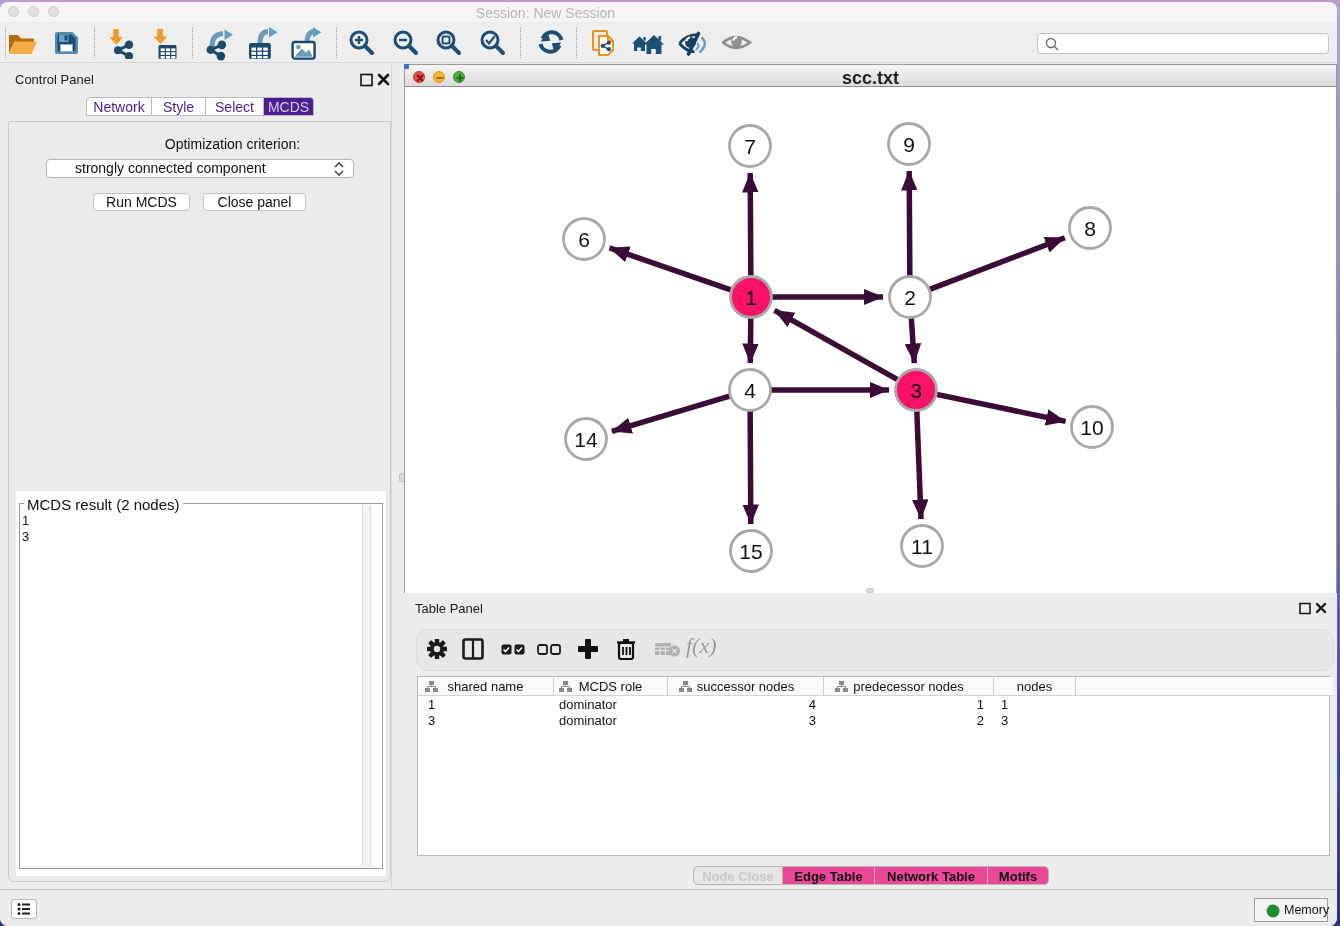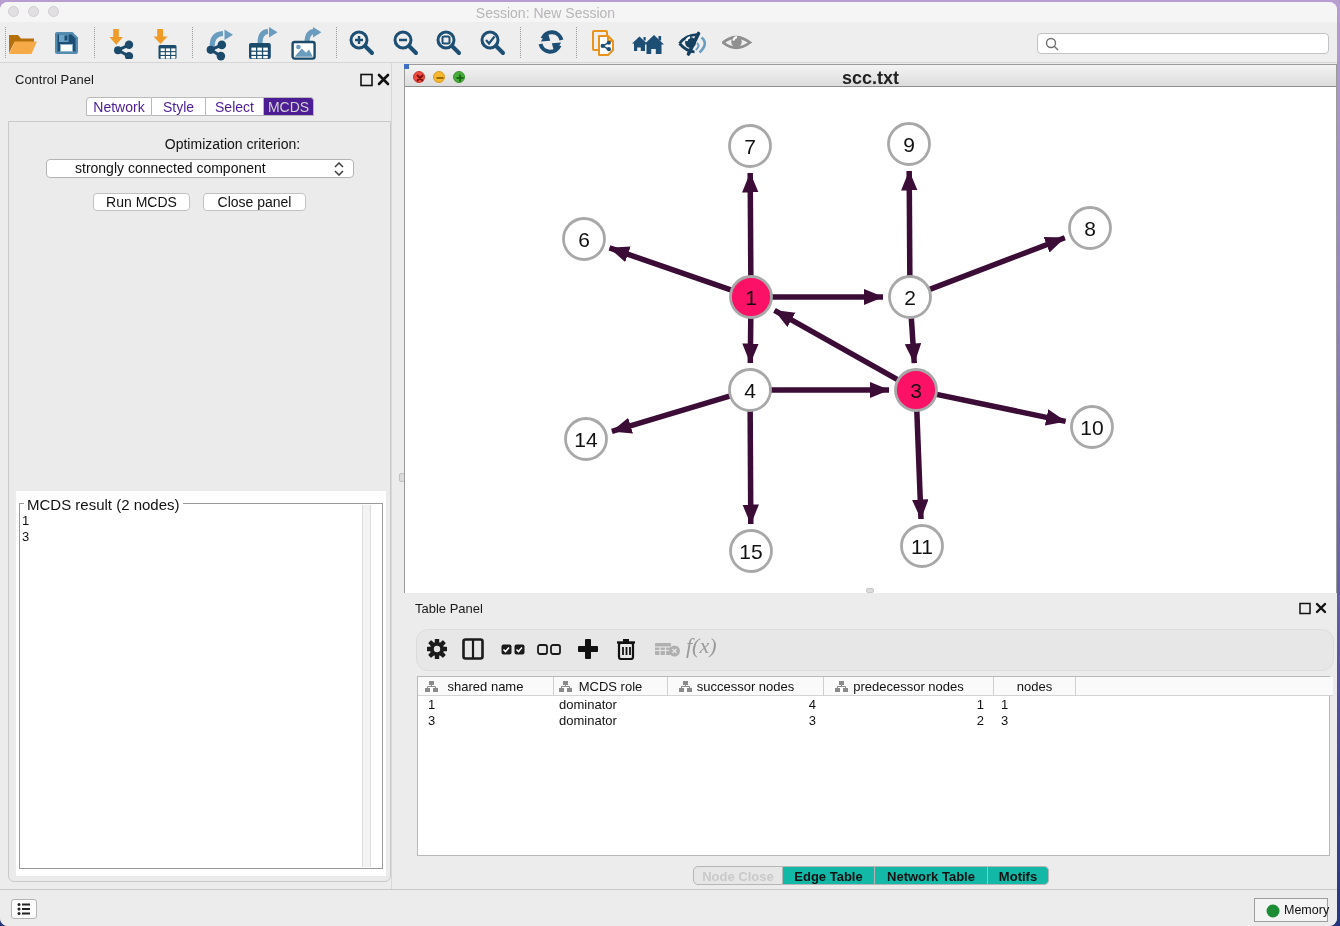--- a/index.html
+++ b/index.html
@@ -37,21 +37,21 @@
 #bluecorner{position:absolute;left:404px;top:62px;width:5px;height:5px;background:#3f6fc4}
 
 #tp{position:absolute;left:404px;top:591px;width:933px;height:296px;background:#ececec}
 #tptitle{position:absolute;left:11px;top:8px;font-size:13px;color:#1a1a1a}
 #tptoolbar{position:absolute;left:12px;top:36px;width:918px;height:42px;background:#e7e7e7;border:1px solid #dcdcdc;border-radius:12px}
 #tbl{position:absolute;left:13px;top:83px;width:913px;height:180px;background:#fff;border:1px solid #b9b9b9}
 #tblhead{position:absolute;left:0;top:0;width:915px;height:19px;background:#fafafa;border-bottom:1px solid #d4d4d4;font-size:13px;color:#111}
 .hc{position:absolute;top:0;height:19px;line-height:19px;text-align:center;border-right:1px solid #cfcfcf}
 .trow{position:absolute;font-size:13px;color:#111;height:16px;line-height:16px}
 
-.btab{position:absolute;top:0;height:19px;line-height:19px;font-size:13px;font-weight:bold;text-align:center;background:#14b8a6;border:1px solid #b5b5b5;color:#111}
+.btab{position:absolute;top:0;height:19px;line-height:19px;font-size:13px;font-weight:bold;text-align:center;background:#ec4899;border:1px solid #b5b5b5;color:#111}
 #btabs{position:absolute;left:693px;top:864px;width:356px;height:21px}
 
 #status{position:absolute;left:0;top:887px;width:1337px;height:37px;background:#ececec;border-top:1px solid #c9c9c9}
 #listbtn{position:absolute;left:11px;top:9px;width:26px;height:20px;background:#fdfdfd;border:1px solid #b5b5b5;border-radius:3px}
 #membtn{position:absolute;left:1254px;top:8px;width:74px;height:24px;background:#f4f4f4;border:1px solid #9e9e9e;font-size:13px;color:#111}
 </style></head>
 <body>
 <div id="app">
   <div id="titlebar">
     <div class="tl" style="left:8px"></div>

